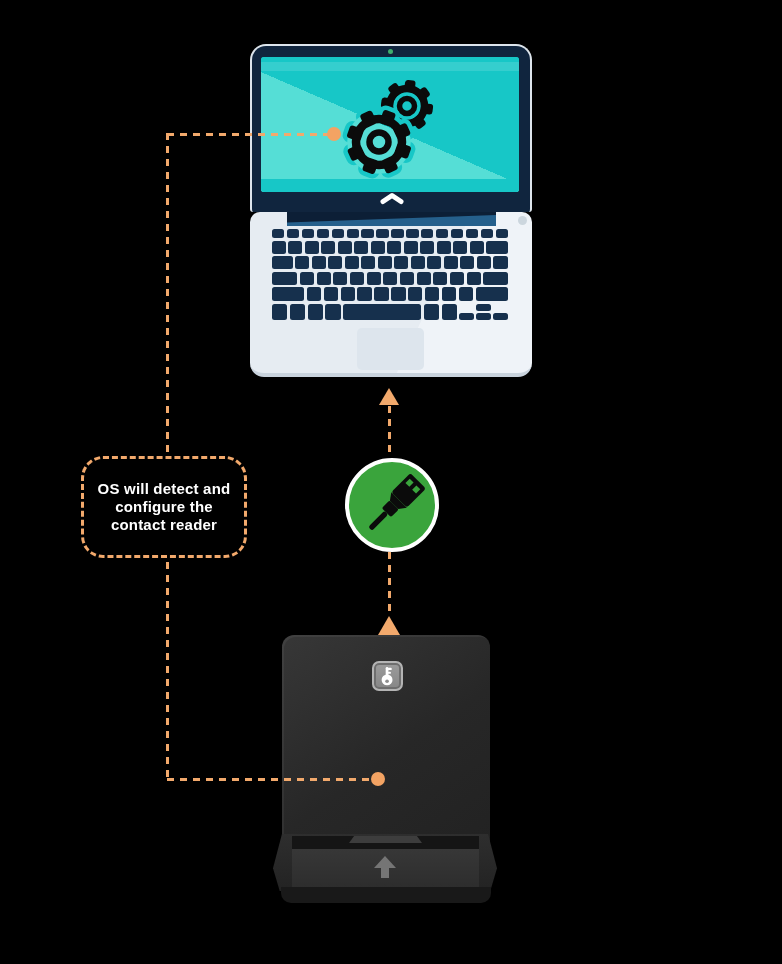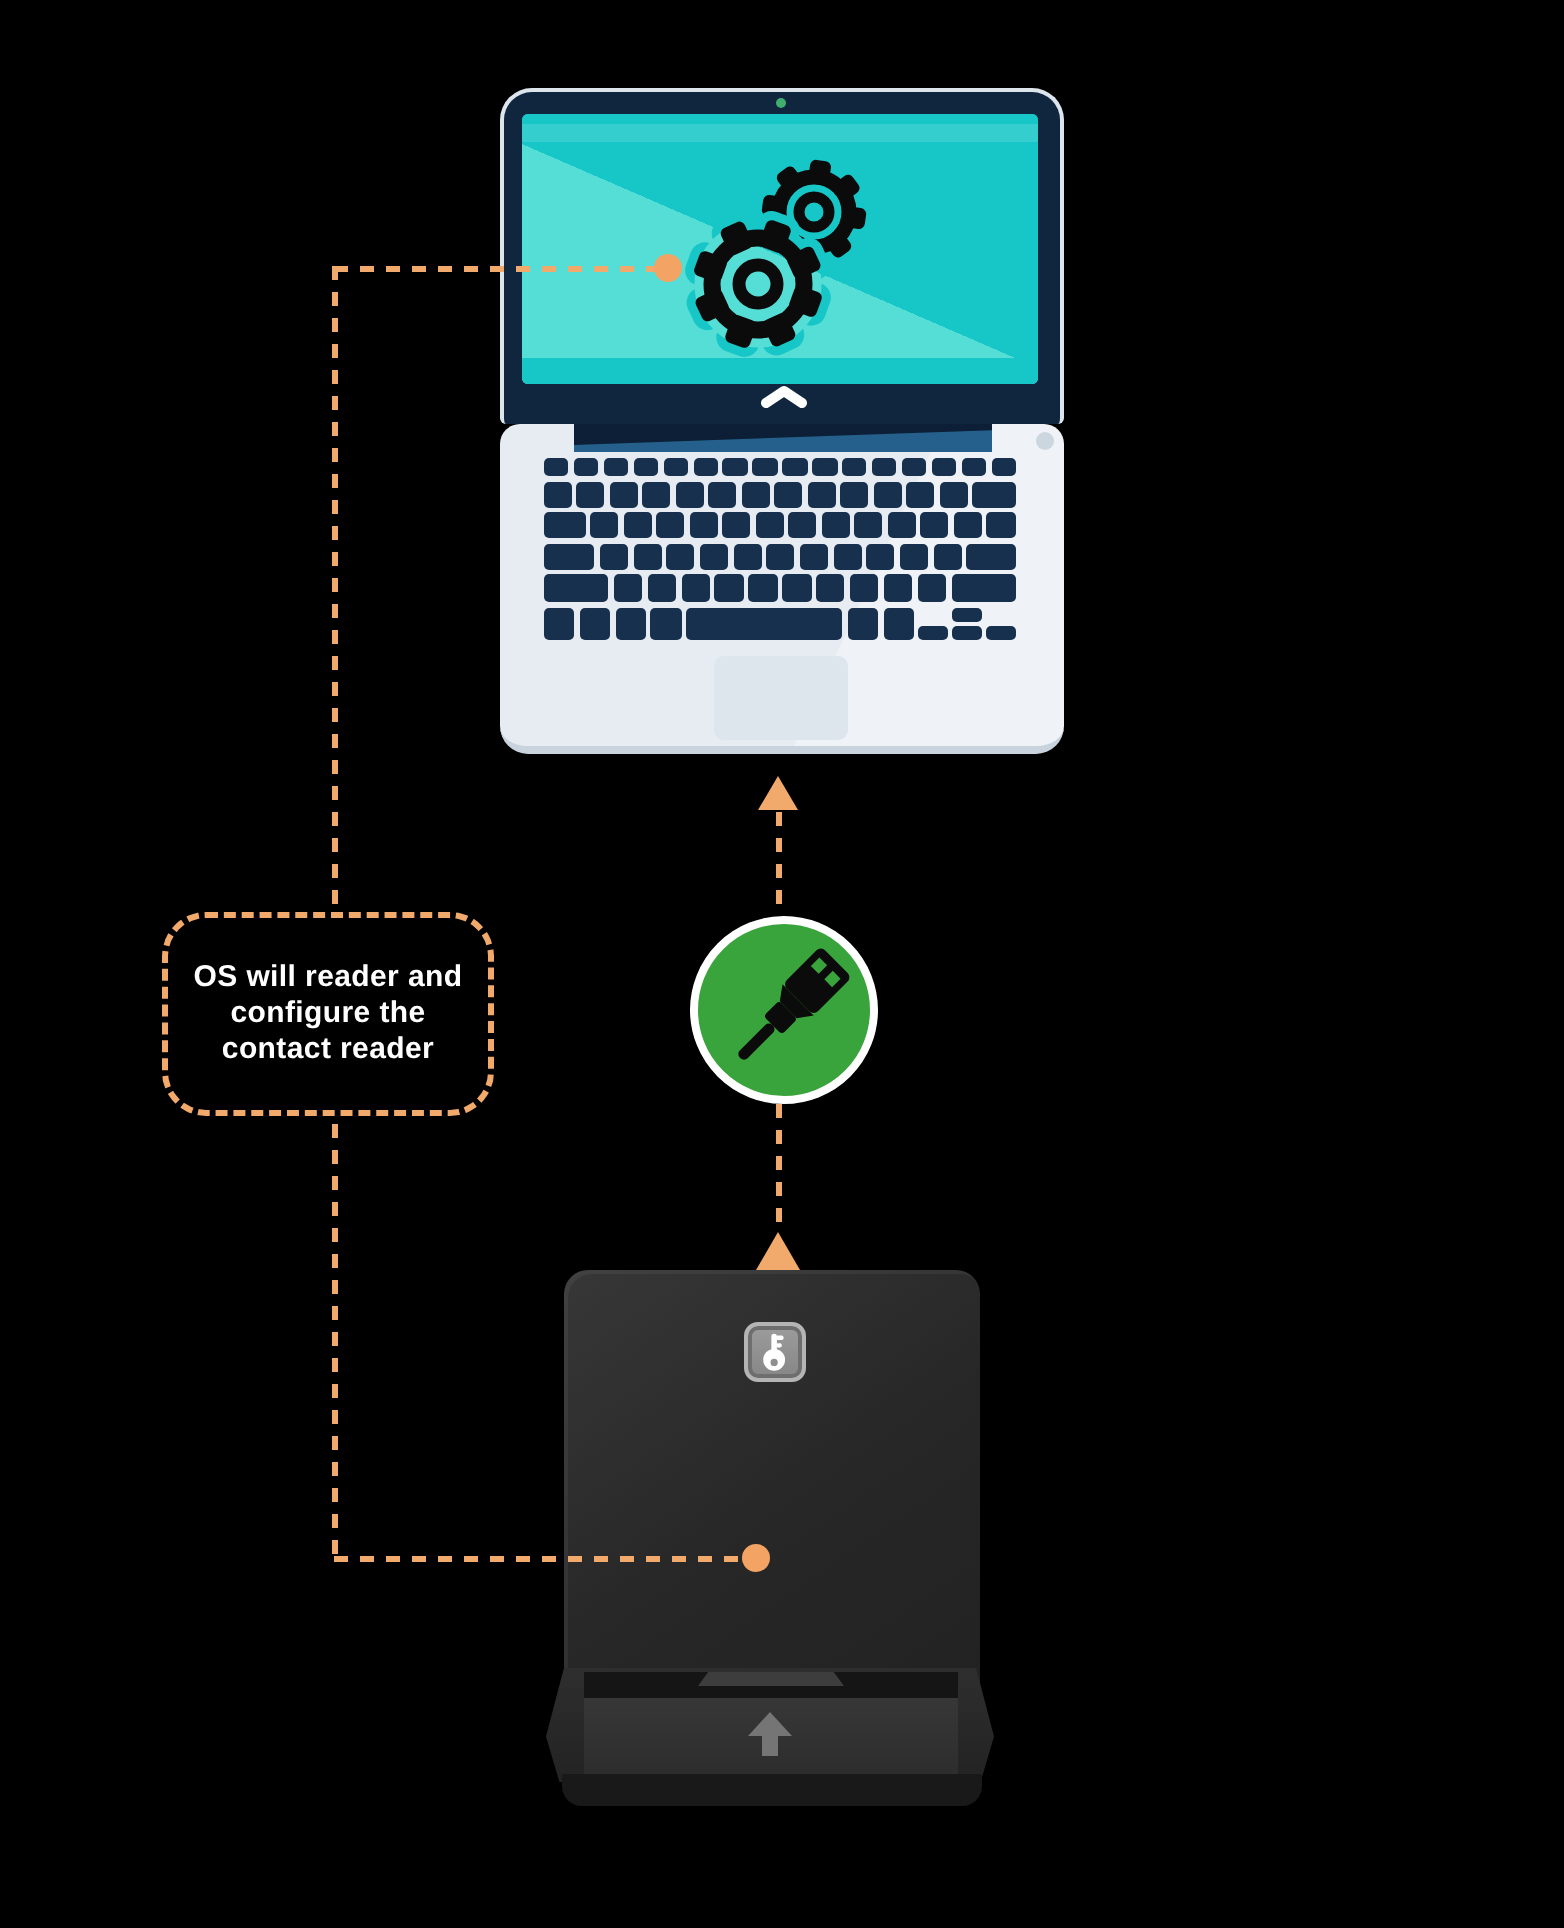--- a/index.html
+++ b/index.html
@@ -272,21 +272,21 @@
   <div class="hdash" style="left:167px;top:777.5px;width:211px"></div>
   <div class="node" style="left:327px;top:127px"></div>
   <div class="node" style="left:371px;top:772px"></div>
 
   <div class="arrowup" style="left:379px;top:388px"></div>
   <div class="vdash" style="left:387.5px;top:406px;height:52px"></div>
   <div class="vdash" style="left:387.5px;top:552px;height:64px"></div>
   <div class="arrowup" id="flow-arrow-reader" style="left:378px;top:616px"></div>
 
   <div id="callout">
-    <span>OS will reader and</span>
+    <span>OS will detect and</span>
     <span>configure the</span>
     <span>contact reader</span>
   </div>
 
   <div id="usb-badge">
     <svg width="86" height="86" viewBox="0 0 86 86">
       <g transform="translate(43,45) rotate(45)" fill="#0b0b0b">
         <rect x="-11" y="-37" width="22" height="27" rx="3"></rect>
         <rect x="-7.5" y="-32.5" width="5.5" height="6" fill="var(--usb-green,#3aa43c)"></rect>
         <rect x="2" y="-32.5" width="5.5" height="6" fill="var(--usb-green,#3aa43c)"></rect>

